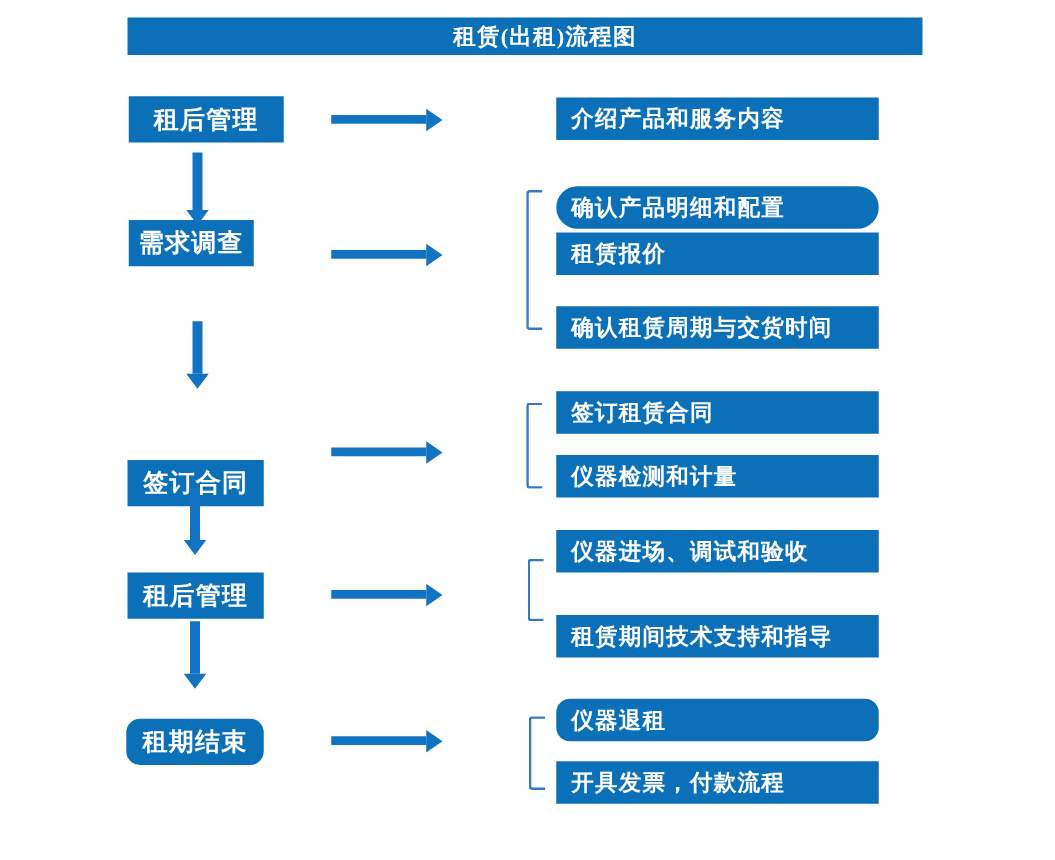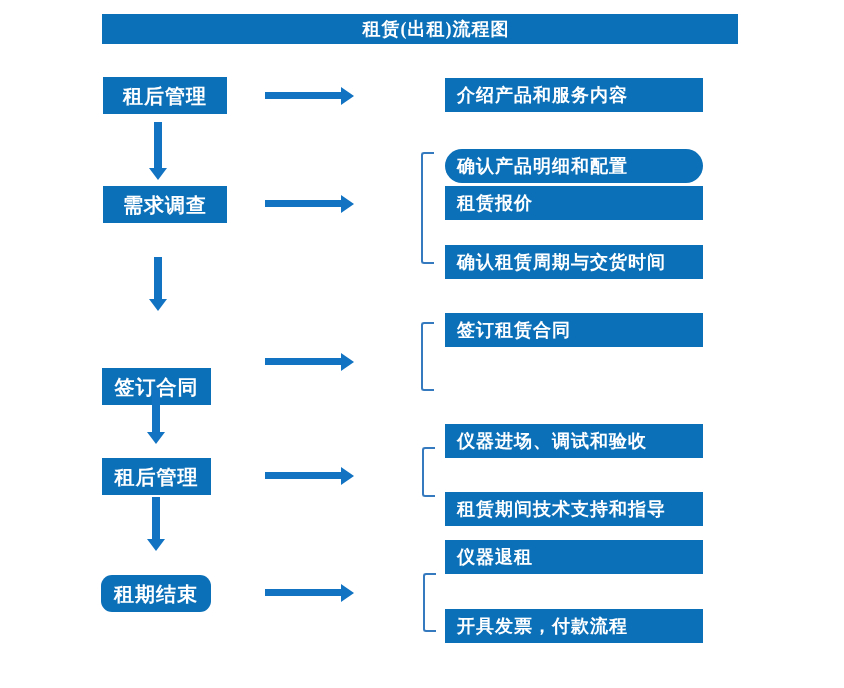--- a/index.html
+++ b/index.html
@@ -44,21 +44,21 @@
   }
 </style>
 </head>
 <body>
 
 <div class="canvas">
 
   <div class="titlebar">租赁(出租)流程图</div>
 
   <div class="lbox" style="left:103px; top:77px;  width:124px;">租后管理</div>
-  <div class="lbox" style="left:103px; top:186px; width:124px;">需求调查</div>
+  <div class="lbox" style="left:103px; top:176px; width:100px;">需求调查</div>
   <div class="lbox" style="left:102px; top:344px; width:109px;margin-top:24px;">签订合同</div>
   <div class="lbox" style="left:102px; top:458px; width:109px;">租后管理</div>
   <div class="lbox" style="left:101px; top:575px; width:110px;border-radius:11px;">租期结束</div>
 
   <div class="varrow" style="left:154px; top:122px; height:46px;"></div>
   <div class="varrow" style="left:154px; top:257px; height:42px;"></div>
   <div class="varrow" style="left:152px; top:390px; height:42px;"></div>
   <div class="varrow" style="left:152px; top:497px; height:42px;"></div>
 
   <div class="harrow" style="left:265px; top:92px;"></div>
@@ -70,18 +70,19 @@
   <div class="bracket" style="left:421px; top:152px; height:108px;"></div>
   <div class="bracket" style="left:421px; top:322px; height:65px;"></div>
   <div class="bracket" style="left:422px; top:447px; height:46px;"></div>
   <div class="bracket" style="left:423px; top:573px; height:55px;"></div>
 
   <div class="rbox" style="top:78px;">介绍产品和服务内容</div>
   <div class="rbox" style="top:149px;border-radius:17px;">确认产品明细和配置</div>
   <div class="rbox" style="top:186px;">租赁报价</div>
   <div class="rbox" style="top:245px;">确认租赁周期与交货时间</div>
   <div class="rbox" style="top:313px;">签订租赁合同</div>
+  <div class="rbox" style="top:364px;">仪器检测和计量</div>
   <div class="rbox" style="top:424px;">仪器进场、调试和验收</div>
   <div class="rbox" style="top:492px;">租赁期间技术支持和指导</div>
-  <div class="rbox" style="top:540px;">仪器退租</div>
+  <div class="rbox" style="top:559px;border-radius:11px;">仪器退租</div>
   <div class="rbox" style="top:609px;">开具发票，付款流程</div>
 
 </div>
 
 </body></html>

